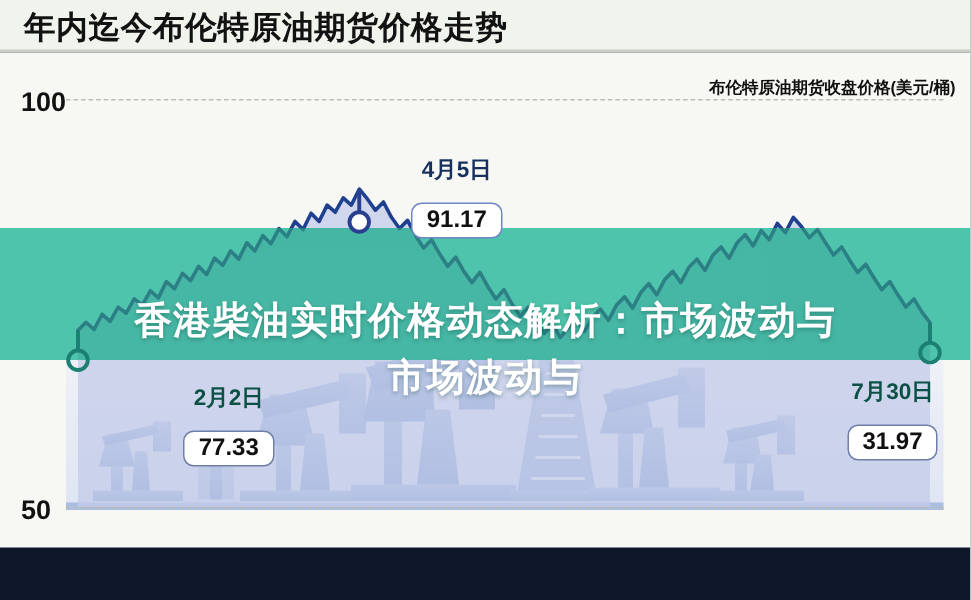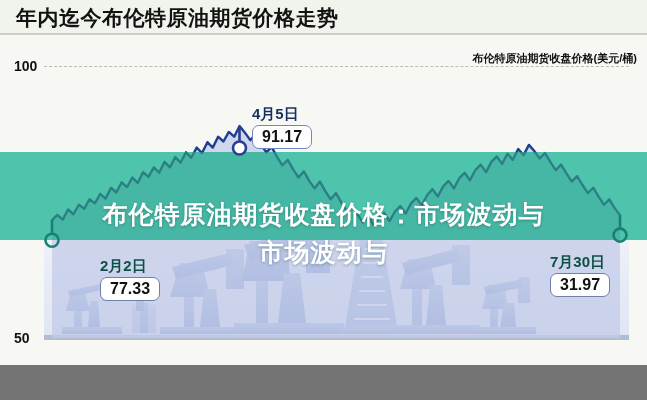--- a/index.html
+++ b/index.html
@@ -2,21 +2,21 @@
 <html><head>
 <meta charset="utf-8">
 <style>
   html,body{margin:0;padding:0;}
   body{
     width:647px;height:400px;overflow:hidden;
     background:#f4f6f1;
     font-family:"Liberation Sans","DejaVu Sans",sans-serif;
     position:relative;
   }
-  #root{position:absolute;inset:0;background:#737373;padding-left:16px;}
+  #root{position:absolute;inset:0;background:#0f172a;padding-left:16px;}
 
   
   .header{
     position:absolute;left:0;top:0;width:647px;height:34px;
     background:#f1f4ec;
   }
   .header-title{
     position:absolute;left:16px;top:4px;
     font-size:21px;font-weight:bold;color:#121212;
     letter-spacing:0.5px;white-space:nowrap;
@@ -30,21 +30,21 @@
   .plot{
     position:absolute;left:0;top:35px;width:647px;height:330px;
     background:#f7f8f3;overflow:hidden;
   }
   .legend{
     position:absolute;right:10px;top:16px;
     font-size:11px;font-weight:bold;color:#101010;white-space:nowrap;
   }
   .ylab{
     position:absolute;left:14px;
-    font-size:14px;font-weight:bold;color:#111;
+    font-size:18px;font-weight:bold;color:#111;
   }
   .ylab.y100{top:23px;}
   .ylab.y80{top:159px;color:#0c4f43;}
   .ylab.y60{top:295px;}
   .gridline{
     position:absolute;left:44px;width:585px;height:0;
     border-top:1.5px dashed #b9bdb2;
   }
   .gridline.g100{top:31px;}
   .gridline.g60{top:303px;}
@@ -63,26 +63,26 @@
   
   .chart-svg{position:absolute;left:0;top:0;width:647px;height:330px;}
 
   
   .teal-band{
     position:absolute;left:0;top:117px;width:647px;height:88px;
     background:#4fc4ac;
   }
 
   
-  .anno{position:absolute;text-align:left;white-space:nowrap;}
+  .anno{position:absolute;text-align:center;white-space:nowrap;}
   .anno .date{
     font-size:15px;font-weight:bold;line-height:18px;
   }
   .anno .pill{
-    display:inline-block;margin-top:2px;
+    display:inline-block;margin-top:12px;
     padding:1px 9px 2px 9px;
     background:#ffffff;border:1.5px solid #6f7fa8;border-radius:7px;
     font-size:16px;font-weight:bold;color:#111;line-height:19px;
   }
   .anno-peak{left:252px;top:70px;width:105px;}
   .anno-peak .date{color:#17305e;}
   .anno-peak .pill{border-color:#6f86c4;}
   .anno-left{left:100px;top:222px;width:105px;}
   .anno-left .date{color:#0d5146;}
   .anno-right{left:550px;top:218px;width:90px;}
@@ -230,18 +230,18 @@
     <div class="anno anno-left">
       <div class="date">2月2日</div>
       <div class="pill">77.33</div>
     </div>
     <div class="anno anno-right">
       <div class="date">7月30日</div>
       <div class="pill">31.97</div>
     </div>
 
     <div class="headline">
-      <div>布伦特原油期货收盘价格：市场波动与</div>
+      <div>香港柴油实时价格动态解析：市场波动与</div>
       <div>市场波动与</div>
     </div>
   </div>
 
 </div>
 
 </body></html>

